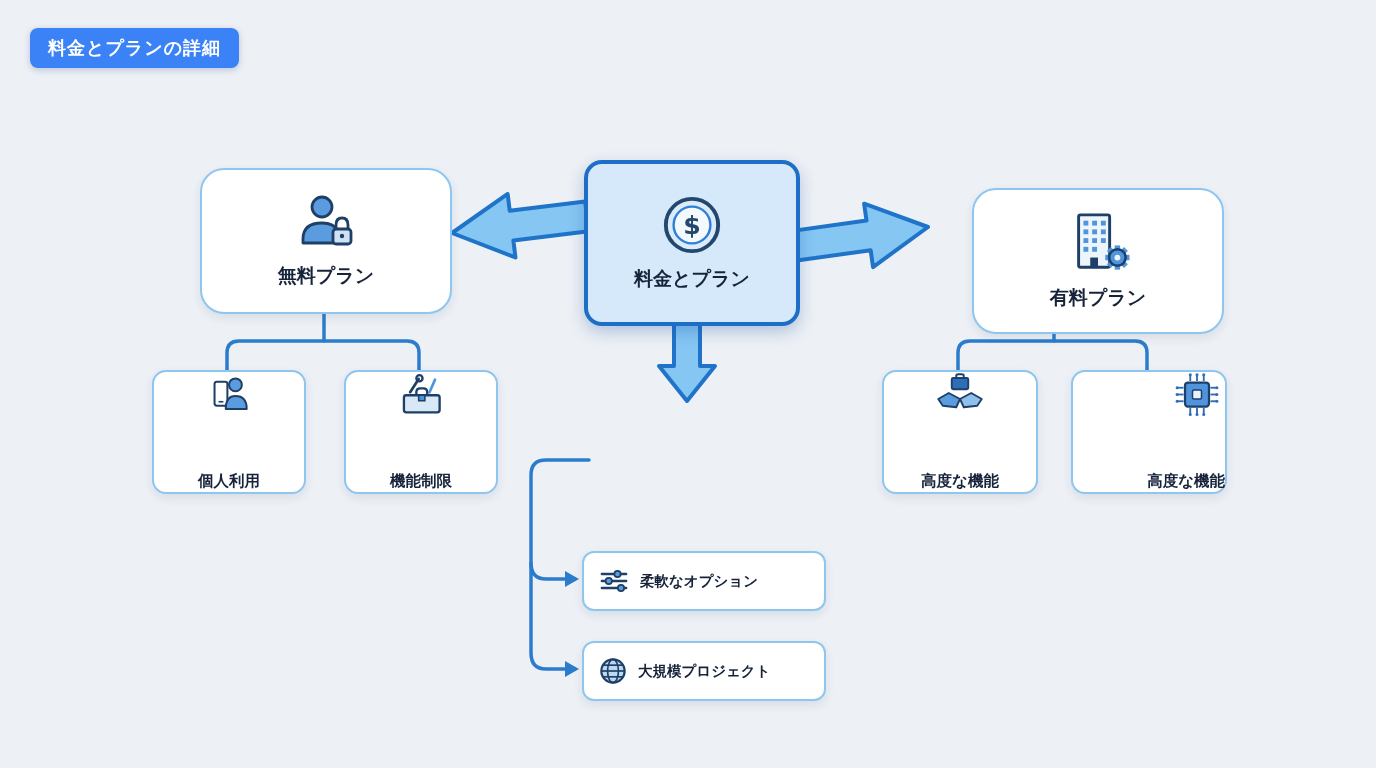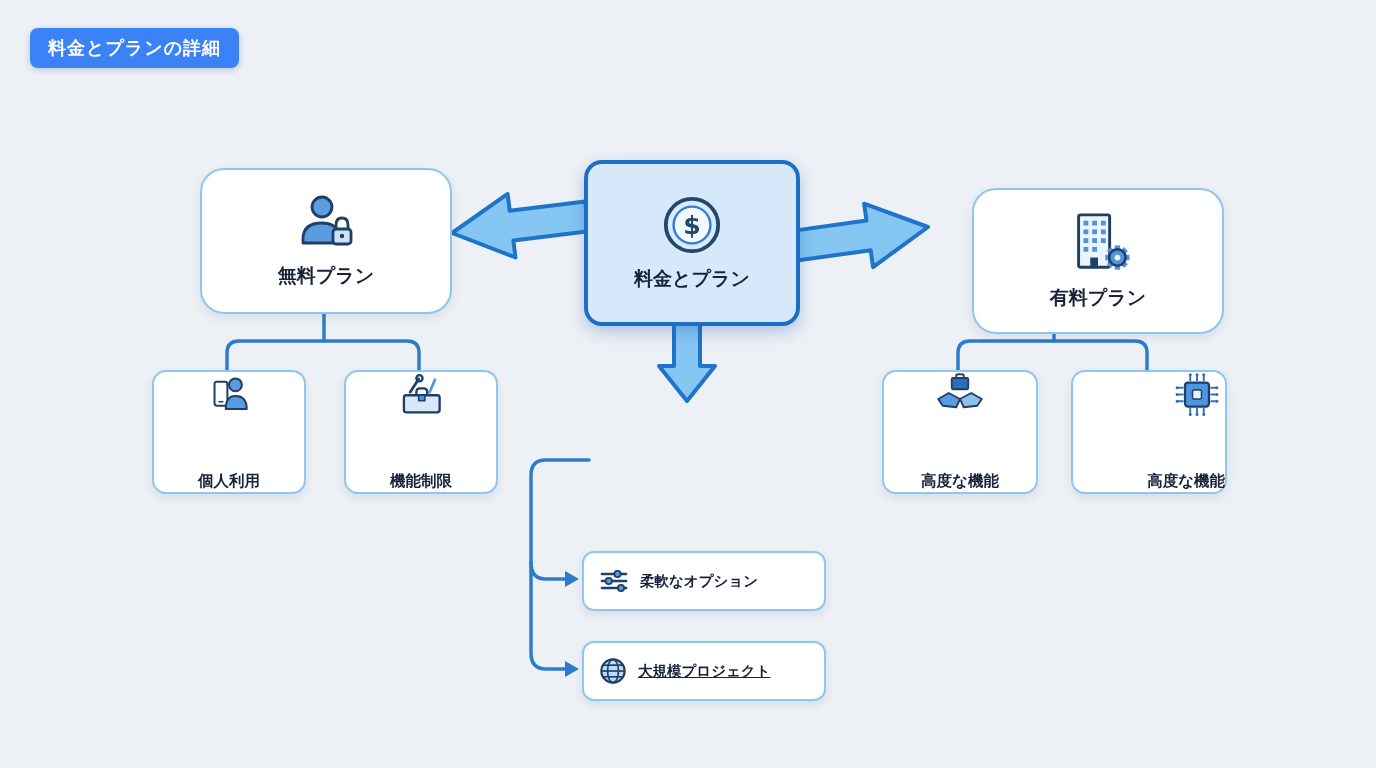--- a/index.html
+++ b/index.html
@@ -39,21 +39,21 @@
   
   #node-free     {left:200px;top:168px;width:248px;height:142px;}
   #node-center   {left:584px;top:160px;width:208px;height:158px;}
   #node-paid     {left:972px;top:168px;width:248px;height:142px;margin-top:20px;}
   #node-personal {left:152px;top:370px;width:150px;height:120px;}
   #node-limited  {left:344px;top:370px;width:150px;height:120px;}
   #node-business {left:882px;top:370px;width:152px;height:120px;}
   #node-advanced {left:1071px;top:370px;width:152px;height:120px;align-items:flex-end;}
   #node-customize{left:588px;top:404px;width:202px;height:116px;}
   #node-flexible {left:582px;top:551px;width:212px;height:56px;}
-  #node-large    {left:582px;top:641px;width:212px;height:56px;text-decoration:underline;}
+  #node-large    {left:582px;top:641px;width:212px;height:56px;}
 </style>
 </head>
 <body>
 
 <div class="canvas">
 
   <svg class="layer" width="1376" height="768" viewBox="0 0 1376 768">
     <g stroke="#2b7ccd" stroke-width="3.5" fill="none" stroke-linecap="round" stroke-linejoin="round">
 
       <path d="M324 311 L324 341"></path>

